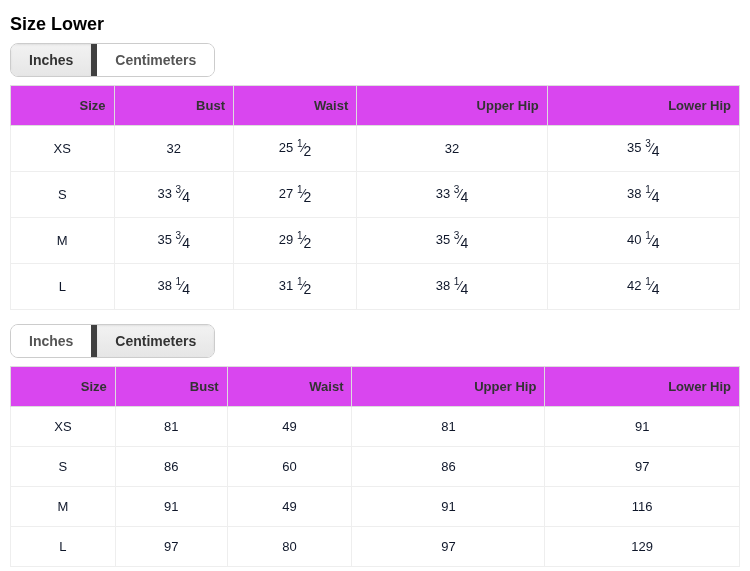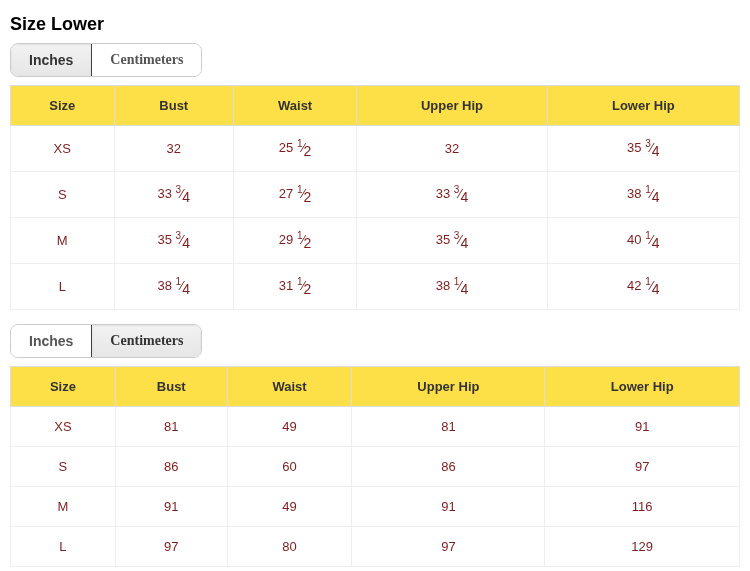--- a/index.html
+++ b/index.html
@@ -27,46 +27,46 @@
   }
   .tab {
     padding: 8px 18px;
     font-size: 14px;
     font-weight: bold;
     color: #555;
     background: #fff;
     border: none;
     cursor: pointer;
   }
-  .tab + .tab { border-left: 1px solid #404040; font-family: Liberation Serif, serif; }
+  .tab + .tab { border-left: 6px solid #404040; }
   .tab.active {
     background: linear-gradient(#f2f2f2, #e6e6e6);
     color: #333;
     box-shadow: inset 0 1px 2px rgba(0,0,0,0.08);
   }
   table {
     width: 100%;
     border-collapse: collapse;
     border: 1px solid #ddd;
     margin-bottom: 14px;
     font-size: 13px;
   }
   th {
-    background: #fde047;
+    background: #d946ef;
     font-weight: bold;
     color: #333;
     padding: 12px 8px;
     border: 1px solid #ddd;
-    text-align: center;
+    text-align: right;
   }
   td {
     padding: 12px 8px;
     border: 1px solid #eee;
     text-align: center;
-    color: #7f1d1d;
+    color: #0f172a;
   }
   .frac { white-space: nowrap; }
   .num { font-size: 10px; vertical-align: super; }
   .den { font-size: 14px; vertical-align: sub; margin-left: -1px; }
 </style>
 </head>
 <body>
 
 <h2>Size Lower</h2>
 

